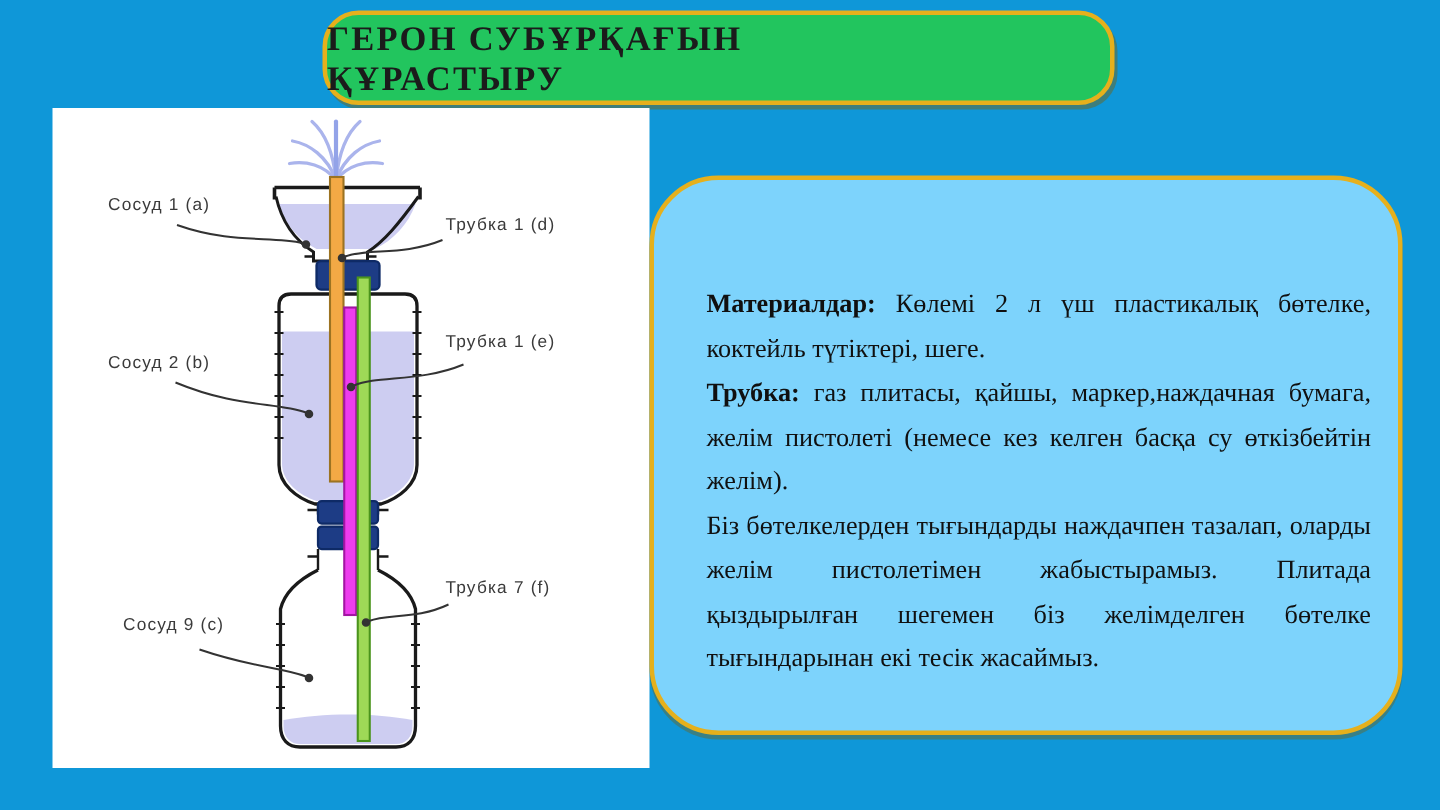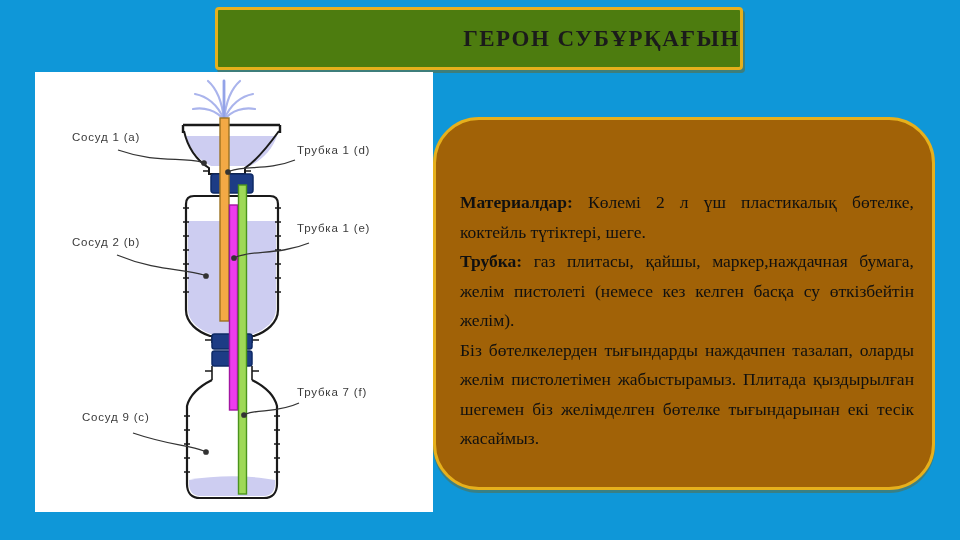--- a/index.html
+++ b/index.html
@@ -4,58 +4,59 @@
 <style>
   html,body{margin:0;padding:0;}
   body{
     width:960px;height:540px;position:relative;overflow:hidden;
     background:#0f97d8;
     font-family:"Liberation Sans",sans-serif;
   }
   
   .title-box{
     position:absolute;left:215px;top:7px;width:528px;height:63px;
-    background:#4d7c0f;border:3px solid #e6b01c;border-radius:4px;
+    background:#22c55e;border:3px solid #e6b01c;border-radius:24px;
     box-shadow:2px 3px 0 rgba(120,95,10,.45);
-    display:flex;flex-direction:column;justify-content:center;align-items:flex-end;
+    display:flex;flex-direction:column;justify-content:center;align-items:flex-start;
     box-sizing:border-box;
   }
   .title-line{
     font-family:"Liberation Serif",serif;font-weight:bold;
     font-size:23px;line-height:27px;color:#1b1b1b;letter-spacing:1.5px;
     white-space:nowrap;
   }
   
   .diagram-panel{
     position:absolute;left:35px;top:72px;width:398px;height:440px;
     background:#ffffff;
   }
   .diagram-panel svg{position:absolute;left:0;top:0;}
   .dlabel{
     position:absolute;font-size:11.5px;letter-spacing:.8px;color:#3a3a3a;
     white-space:nowrap;
   }
   
   .info-box{
     position:absolute;left:433px;top:117px;width:502px;height:373px;
-    background:#a16207;border:3px solid #e6b01c;border-radius:46px;
+    background:#7dd3fc;border:3px solid #e6b01c;border-radius:46px;
     box-shadow:0 3px 0 rgba(120,95,10,.4);
-    box-sizing:border-box;padding:68px 18px 0 24px;
+    box-sizing:border-box;padding:68px 18px 0 35px;
   }
   .info-box p{
     margin:0;font-family:"Liberation Serif",serif;font-size:17.5px;
     line-height:29.5px;color:#101010;text-align:justify;
   }
   .info-box b{font-weight:bold;}
 </style>
 </head>
 <body>
 
 <div class="title-box">
   <div class="title-line">ГЕРОН СУБҰРҚАҒЫН</div>
+  <div class="title-line">ҚҰРАСТЫРУ</div>
 </div>
 
 <div class="diagram-panel">
   <svg width="398" height="440" viewBox="35 88 398 440">
 
     <g fill="none" stroke="#aab4ec" stroke-width="2.2" stroke-linecap="round">
       <path d="M224,136 C222,116 216,104 208,97"></path>
       <path d="M224,136 C226,116 232,104 240,97"></path>
       <path d="M224,136 C218,120 206,112 195,110"></path>
       <path d="M224,136 C230,120 242,112 253,110"></path>

